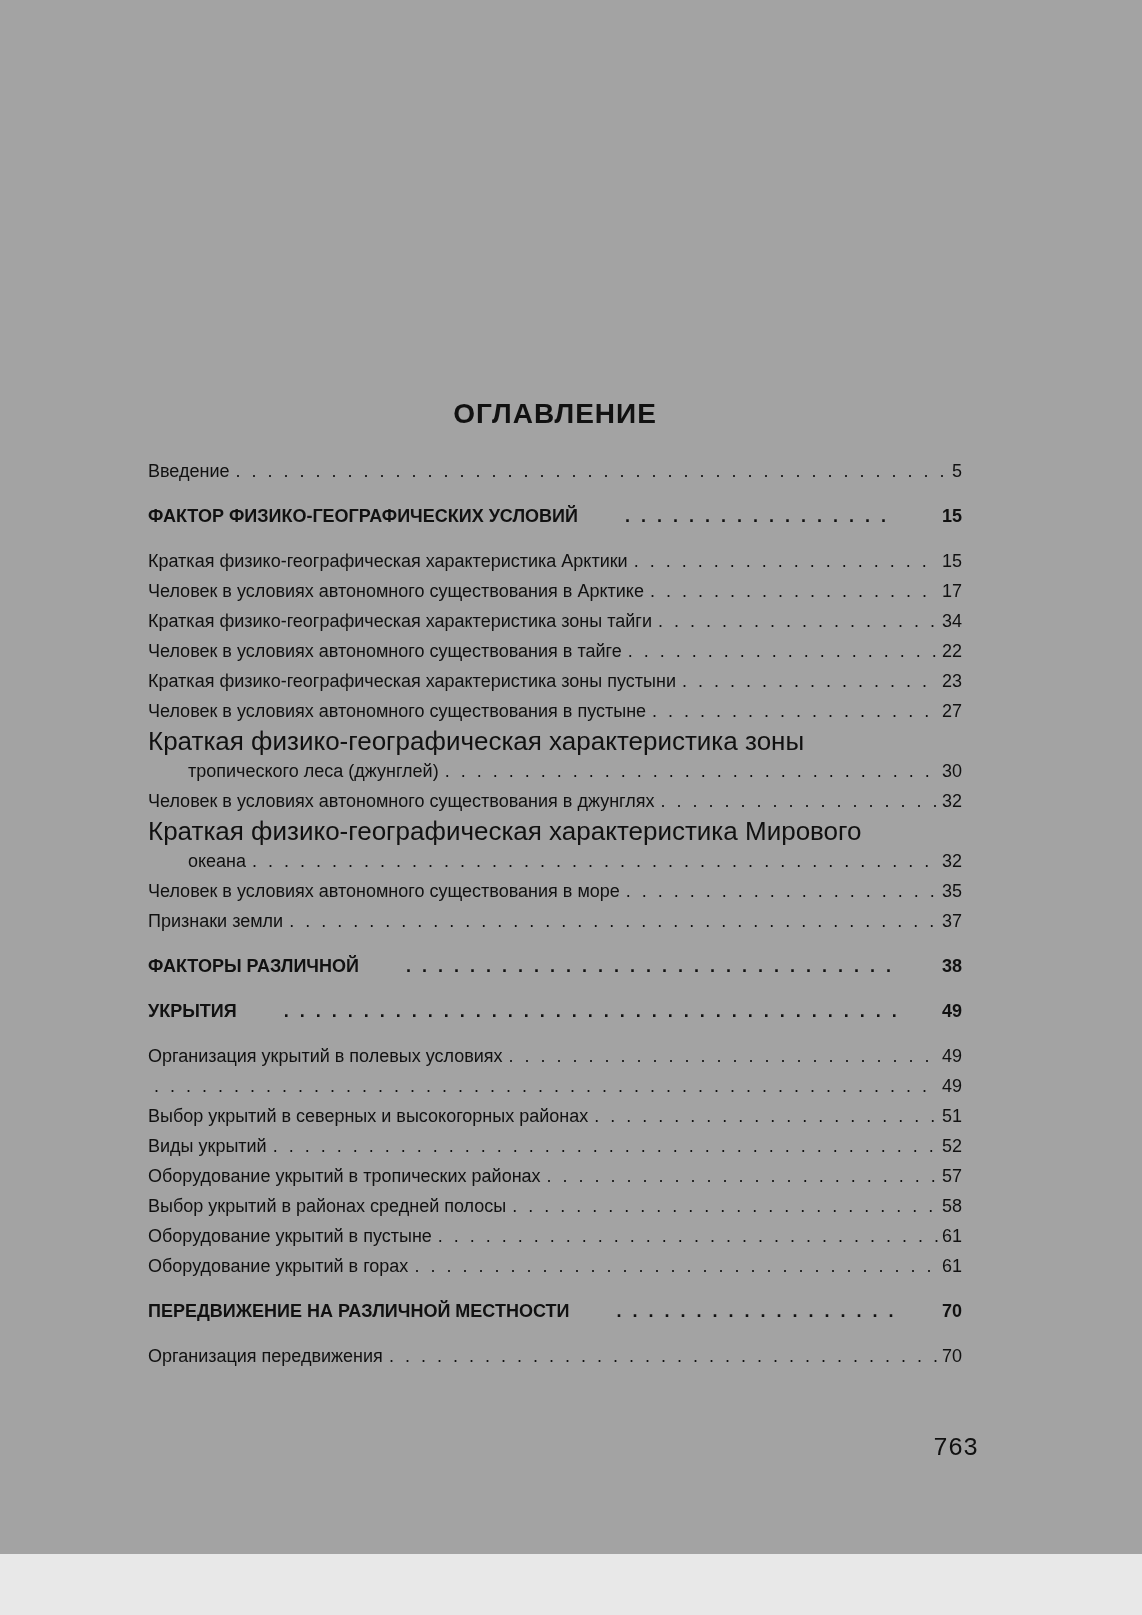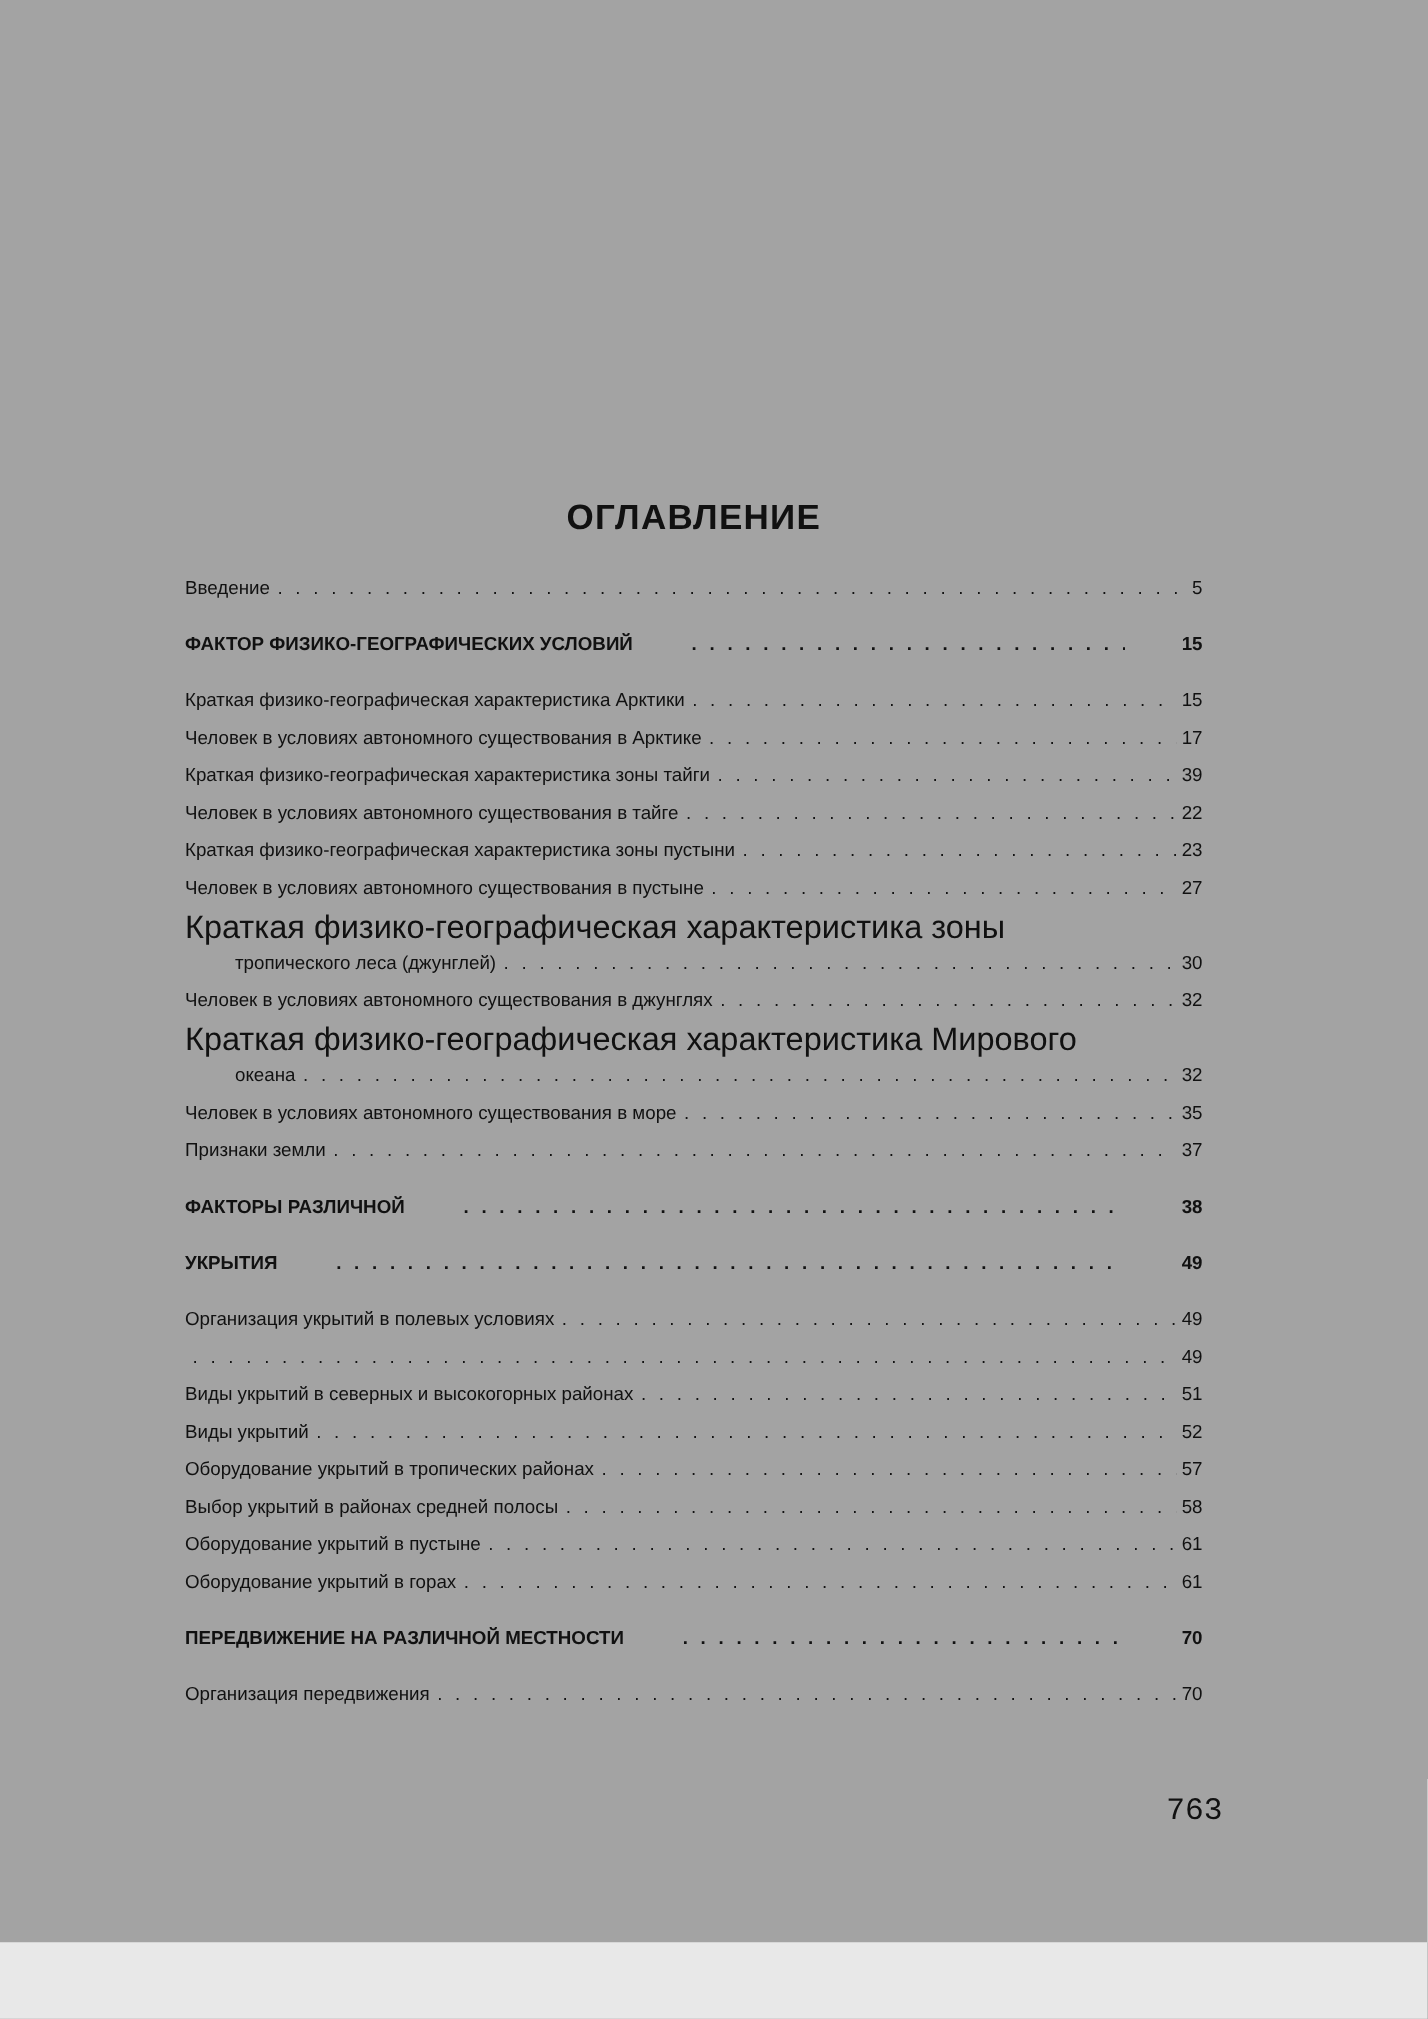--- a/index.html
+++ b/index.html
@@ -29,21 +29,21 @@
     font-weight: bold;
     letter-spacing: 1px;
     margin: 0 0 26px 0;
   }
   .toc-list {
     width: 100%;
   }
   .toc-row {
     display: flex;
     align-items: baseline;
-    font-size: 15px;
+    font-size: 18px;
     line-height: 30px;
     white-space: nowrap;
   }
   .toc-row.bold {
     font-weight: bold;
     margin-top: 15px;
     margin-bottom: 15px;
     gap: 41px;
   }
   .toc-line1 {
@@ -103,21 +103,21 @@
     <span class="toc-page">15</span>
   </div>
         <div class="toc-row">
     <span class="toc-label">Человек в условиях автономного существования в Арктике</span>
     <span class="toc-dots"></span>
     <span class="toc-page">17</span>
   </div>
         <div class="toc-row">
     <span class="toc-label">Краткая физико-географическая характеристика зоны тайги</span>
     <span class="toc-dots"></span>
-    <span class="toc-page">39</span>
+    <span class="toc-page">34</span>
   </div>
         <div class="toc-row">
     <span class="toc-label">Человек в условиях автономного существования в тайге</span>
     <span class="toc-dots"></span>
     <span class="toc-page">22</span>
   </div>
         <div class="toc-row">
     <span class="toc-label">Краткая физико-географическая характеристика зоны пустыни</span>
     <span class="toc-dots"></span>
     <span class="toc-page">23</span>
@@ -167,21 +167,21 @@
         <div class="toc-row">
     <span class="toc-label">Организация укрытий в полевых условиях</span>
     <span class="toc-dots"></span>
     <span class="toc-page">49</span>
   </div>
         <div class="toc-row">
     <span class="toc-dots"></span>
     <span class="toc-page">49</span>
   </div>
         <div class="toc-row">
-    <span class="toc-label">Виды укрытий в северных и высокогорных районах</span>
+    <span class="toc-label">Выбор укрытий в северных и высокогорных районах</span>
     <span class="toc-dots"></span>
     <span class="toc-page">51</span>
   </div>
         <div class="toc-row">
     <span class="toc-label">Виды укрытий</span>
     <span class="toc-dots"></span>
     <span class="toc-page">52</span>
   </div>
         <div class="toc-row">
     <span class="toc-label">Оборудование укрытий в тропических районах</span>

